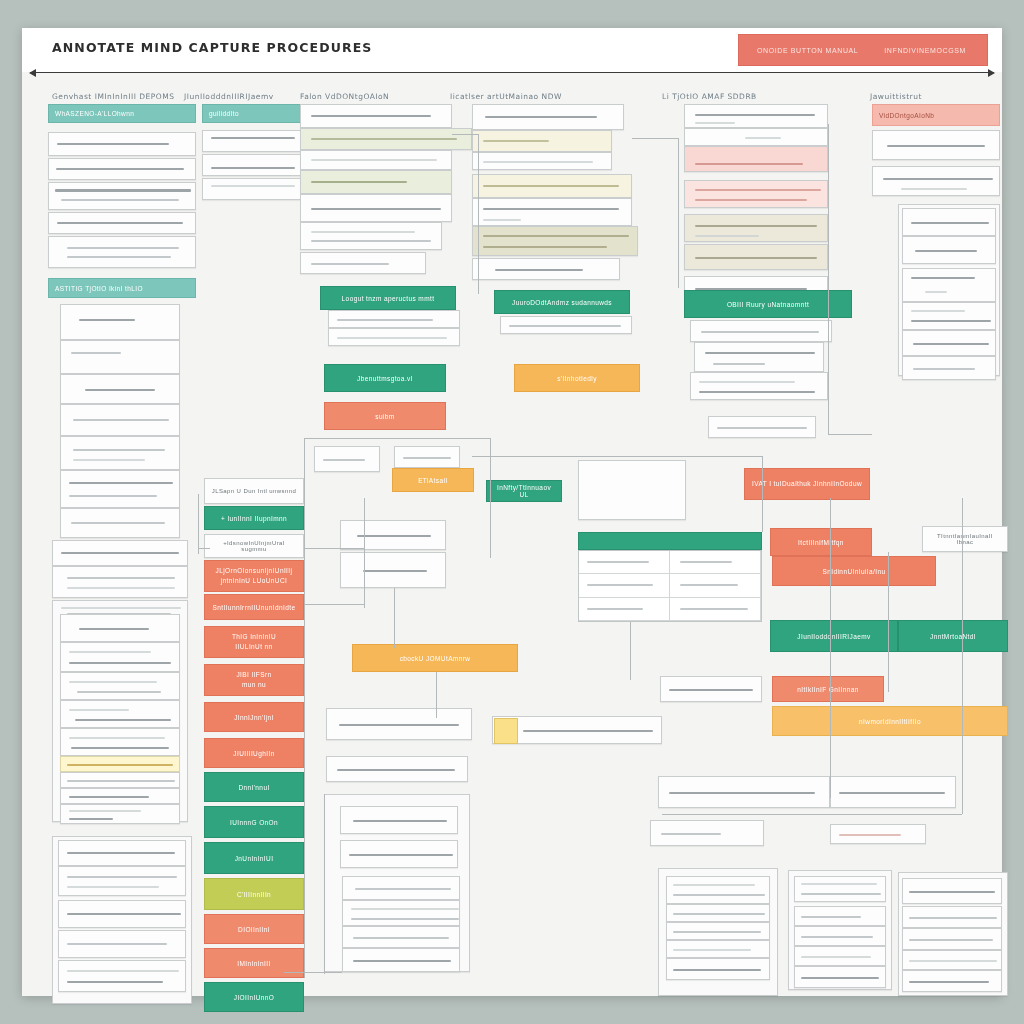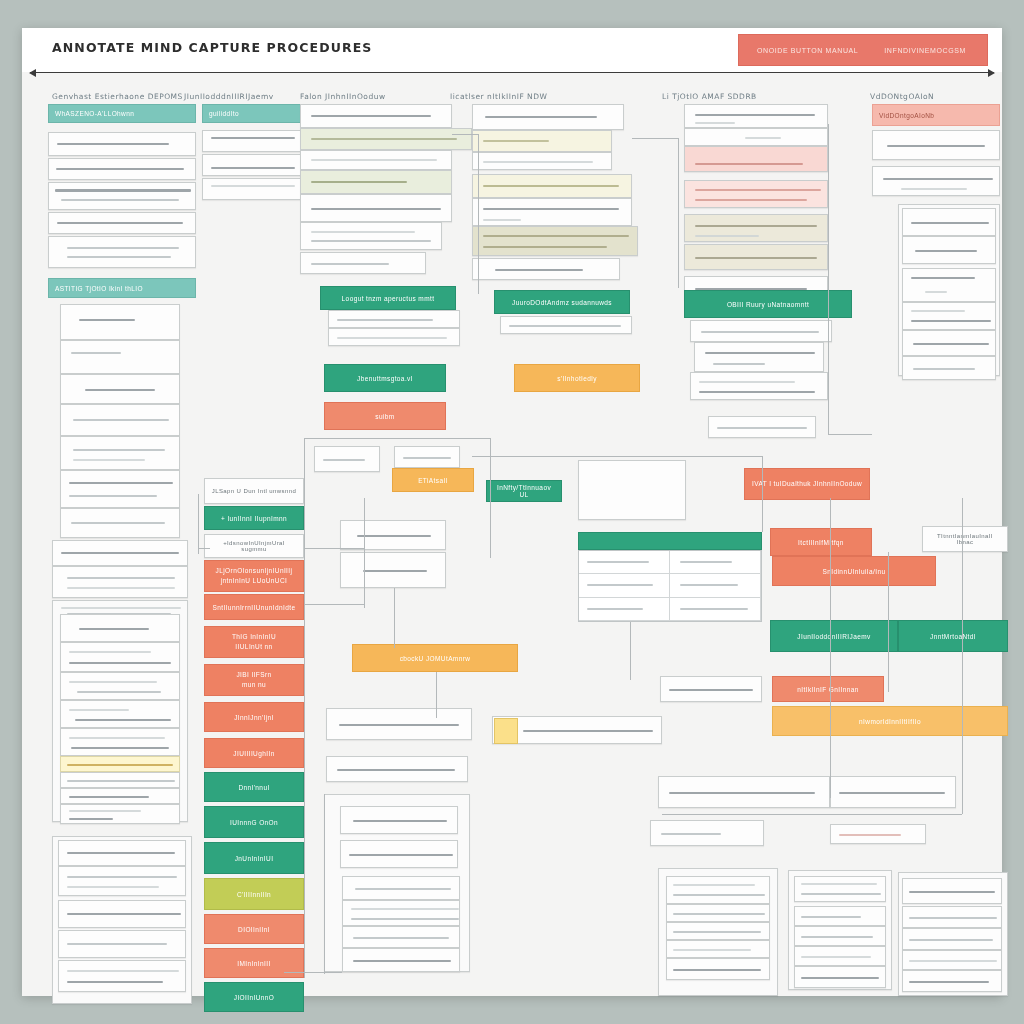--- a/index.html
+++ b/index.html
@@ -103,26 +103,26 @@
 
     <div class="board-head">
       <div class="title">ANNOTATE MIND CAPTURE PROCEDURES</div>
       <div class="head-banner">
         <span>ONOIDE BUTTON MANUAL</span>
         <span>INFNDIVINEMOCGSM</span>
       </div>
     </div>
     <div class="head-rule"></div>
 
-    <div class="colhead" style="left:30px;top:64px;">Genvhast Estierhaone DEPOMS</div>
+    <div class="colhead" style="left:30px;top:64px;">Genvhast IMInInInIII DEPOMS</div>
     <div class="colhead" style="left:162px;top:64px;">JIunIIodddnIIIRIJaemv</div>
-    <div class="colhead" style="left:278px;top:64px;">Falon JInhnIInOoduw</div>
-    <div class="colhead" style="left:428px;top:64px;">Iicatlser nItIkIInIF NDW</div>
+    <div class="colhead" style="left:278px;top:64px;">Falon VdDONtgOAIoN</div>
+    <div class="colhead" style="left:428px;top:64px;">Iicatlser artUtMainao NDW</div>
     <div class="colhead" style="left:640px;top:64px;">Li TjOtIO AMAF SDDRB</div>
-    <div class="colhead" style="left:848px;top:64px;">VdDONtgOAIoN</div>
+    <div class="colhead" style="left:848px;top:64px;">Jawuittistrut</div>
 
     <div class="bar teal-soft left" style="left:26px;top:76px;width:148px;height:19px;">
       <span>WhASZENO-A'LLOhwnn</span>
     </div>
 
     <div class="card" style="left:26px;top:104px;width:148px;height:24px;">
       <div class="ln d" style="left:8px;top:10px;width:112px;"></div>
     </div>
     <div class="card" style="left:26px;top:130px;width:148px;height:22px;">
       <div class="ln d" style="left:7px;top:9px;width:128px;"></div>

